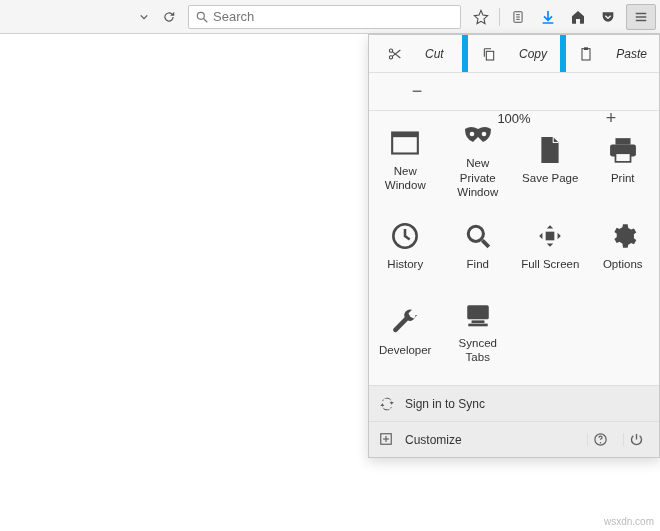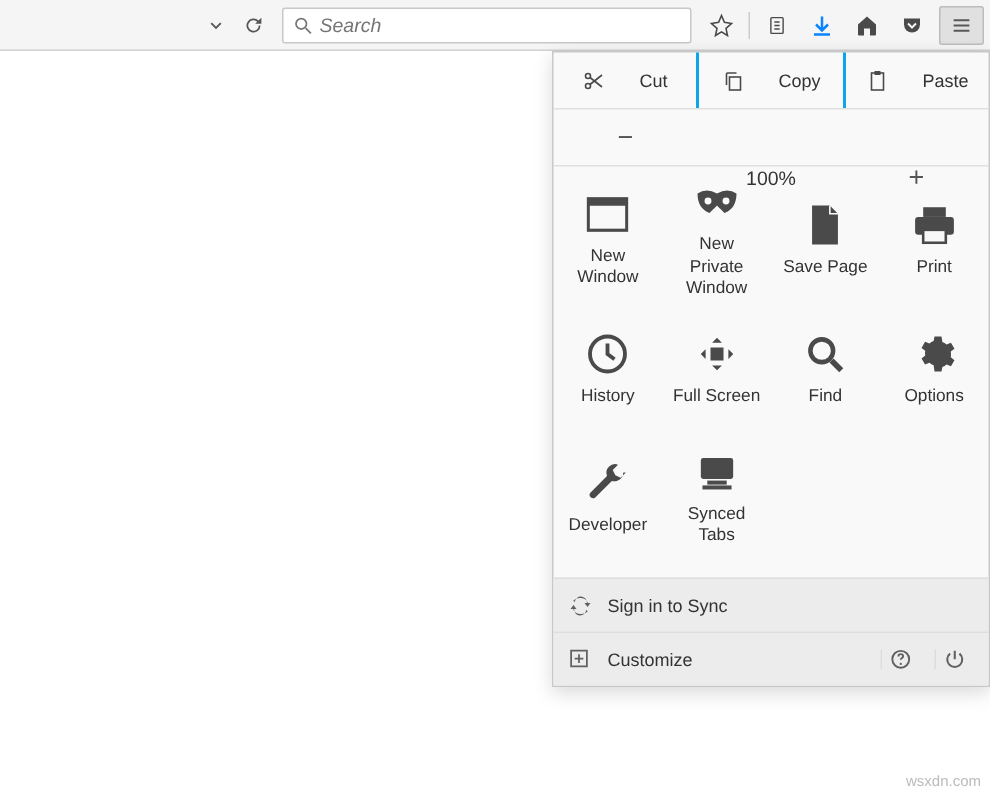--- a/index.html
+++ b/index.html
@@ -3,31 +3,31 @@
   <meta charset="utf-8">
   <style>
     * { box-sizing: border-box; margin: 0; padding: 0; font-family: "Segoe UI", Arial, sans-serif; }
     body { width: 660px; height: 531px; background: #fff; position: relative; overflow: hidden; font-size: 12px; color: #333; }
 
     .toolbar { height: 34px; background: #f5f5f5; border-bottom: 1px solid #d0d0d0; display: flex; align-items: center; padding: 0 4px; gap: 2px; }
     .dropdown-btn { width: 20px; height: 22px; margin-left: 130px; display: flex; align-items: center; justify-content: center; color: #555; border: 1px solid transparent; }
     .reload-btn { width: 26px; height: 22px; display: flex; align-items: center; justify-content: center; color: #555; }
     .search-box { flex: 1; height: 24px; background: #fff; border: 1px solid #c8c8c8; border-radius: 2px; display: flex; align-items: center; padding: 0 6px; margin: 0 4px; }
     .search-icon { width: 14px; height: 14px; color: #777; margin-right: 4px; }
-    .search-input { border: none; outline: none; flex: 1; font-size: 13px; font-style: italic; color: #888; background: transparent; }
+    .search-input { border: none; outline: none; flex: 1; font-size: 13px; color: #888; background: transparent; }
     .tb-icon { width: 28px; height: 24px; display: flex; align-items: center; justify-content: center; color: #4a4a4a; }
     .tb-icon.blue { color: #0a84ff; }
     .tb-sep { width: 1px; height: 18px; background: #ccc; margin: 0 2px; }
     .hamburger { width: 30px; height: 26px; background: #e0e0e0; border: 1px solid #bcbcbc; border-radius: 2px; display: flex; align-items: center; justify-content: center; color: #585858; margin-left: 2px; }
 
     .menu-panel { position: absolute; top: 34px; right: 0; width: 292px; background: #f9f9f9; border: 1px solid #c8c8c8; box-shadow: 0 4px 12px rgba(0,0,0,0.15); }
 
     .edit-row { height: 38px; display: flex; align-items: stretch; border-bottom: 1px solid #e0e0e0; }
-    .edit-cell { flex: 1; display: flex; align-items: center; justify-content: center; gap: 22px; font-size: 12px; color: #333; }
-    .edit-cell + .edit-cell { border-left: 2px solid #0ea5e9; }
+    .edit-cell { flex: 1; display: flex; align-items: center; justify-content: center; gap: 22px; font-size: 12px; color: #333; font-style: italic; }
+    .edit-cell + .edit-cell { border-left: 6px solid #0ea5e9; }
     .edit-ico { width: 16px; height: 16px; color: #4a4a4a; }
 
     .zoom-row { height: 38px; display: flex; align-items: stretch; border-bottom: 1px solid #e0e0e0; }
     .zoom-cell { flex: 1; display: flex; align-items: center; justify-content: center; font-size: 13px; color: #333; }
     .zoom-cell + .zoom-cell { border-left: 1px solid #e0e0e0; margin-top: 45px; }
     .zoom-sym { font-size: 18px; color: #555; font-weight: 300; }
 
     .grid { padding: 6px 0 10px; display: grid; grid-template-columns: repeat(4, 1fr); }
     .grid-item { height: 86px; display: flex; flex-direction: column; align-items: center; justify-content: center; gap: 6px; }
     .grid-ico { width: 30px; height: 30px; color: #4a4a4a; display: flex; align-items: center; justify-content: center; }
@@ -200,35 +200,35 @@
             <circle cx="12" cy="12" r="10" fill="none" stroke="currentColor" stroke-width="2.2"></circle>
             <path d="M12 6 v6 l4 3" fill="none" stroke="currentColor" stroke-width="2.2"></path>
           </svg>
       </span>
       <span class="grid-label">History</span>
     </div>
 
     <div class="grid-item">
       <span class="grid-ico">
         <svg width="26" height="26" viewBox="0 0 24 24">
+            <circle cx="10" cy="10" r="7" fill="none" stroke="currentColor" stroke-width="2.8"></circle>
+            <line x1="16" y1="16" x2="22" y2="22" stroke="currentColor" stroke-width="3.5"></line>
+          </svg>
+      </span>
+      <span class="grid-label">Find</span>
+    </div>
+
+    <div class="grid-item">
+      <span class="grid-ico">
+        <svg width="26" height="26" viewBox="0 0 24 24">
             <rect x="8" y="8" width="8" height="8" fill="currentColor"></rect>
             <path d="M12 2 l3 3 h-6 z M12 22 l-3 -3 h6 z M2 12 l3 -3 v6 z M22 12 l-3 3 v-6 z" fill="currentColor"></path>
           </svg>
       </span>
       <span class="grid-label">Full Screen</span>
-    </div>
-
-    <div class="grid-item">
-      <span class="grid-ico">
-        <svg width="26" height="26" viewBox="0 0 24 24">
-            <circle cx="10" cy="10" r="7" fill="none" stroke="currentColor" stroke-width="2.8"></circle>
-            <line x1="16" y1="16" x2="22" y2="22" stroke="currentColor" stroke-width="3.5"></line>
-          </svg>
-      </span>
-      <span class="grid-label">Find</span>
     </div>
 
     <div class="grid-item">
       <span class="grid-ico">
         <svg width="28" height="28" viewBox="0 0 24 24">
             <path d="M12 8a4 4 0 1 0 0 8 4 4 0 0 0 0-8zm9.4 4a7.7 7.7 0 0 0-.1-1.4l2.1-1.6-2-3.5-2.5 1a8 8 0 0 0-2.4-1.4L16 2h-4l-.5 2.6A8 8 0 0 0 9.1 6l-2.5-1-2 3.5 2.1 1.6a7.7 7.7 0 0 0 0 2.8l-2.1 1.6 2 3.5 2.5-1a8 8 0 0 0 2.4 1.4L12 22h4l.5-2.6a8 8 0 0 0 2.4-1.4l2.5 1 2-3.5-2.1-1.6c.1-.5.1-.9.1-1.4z" fill="currentColor"></path>
           </svg>
       </span>
       <span class="grid-label">Options</span>
     </div>

